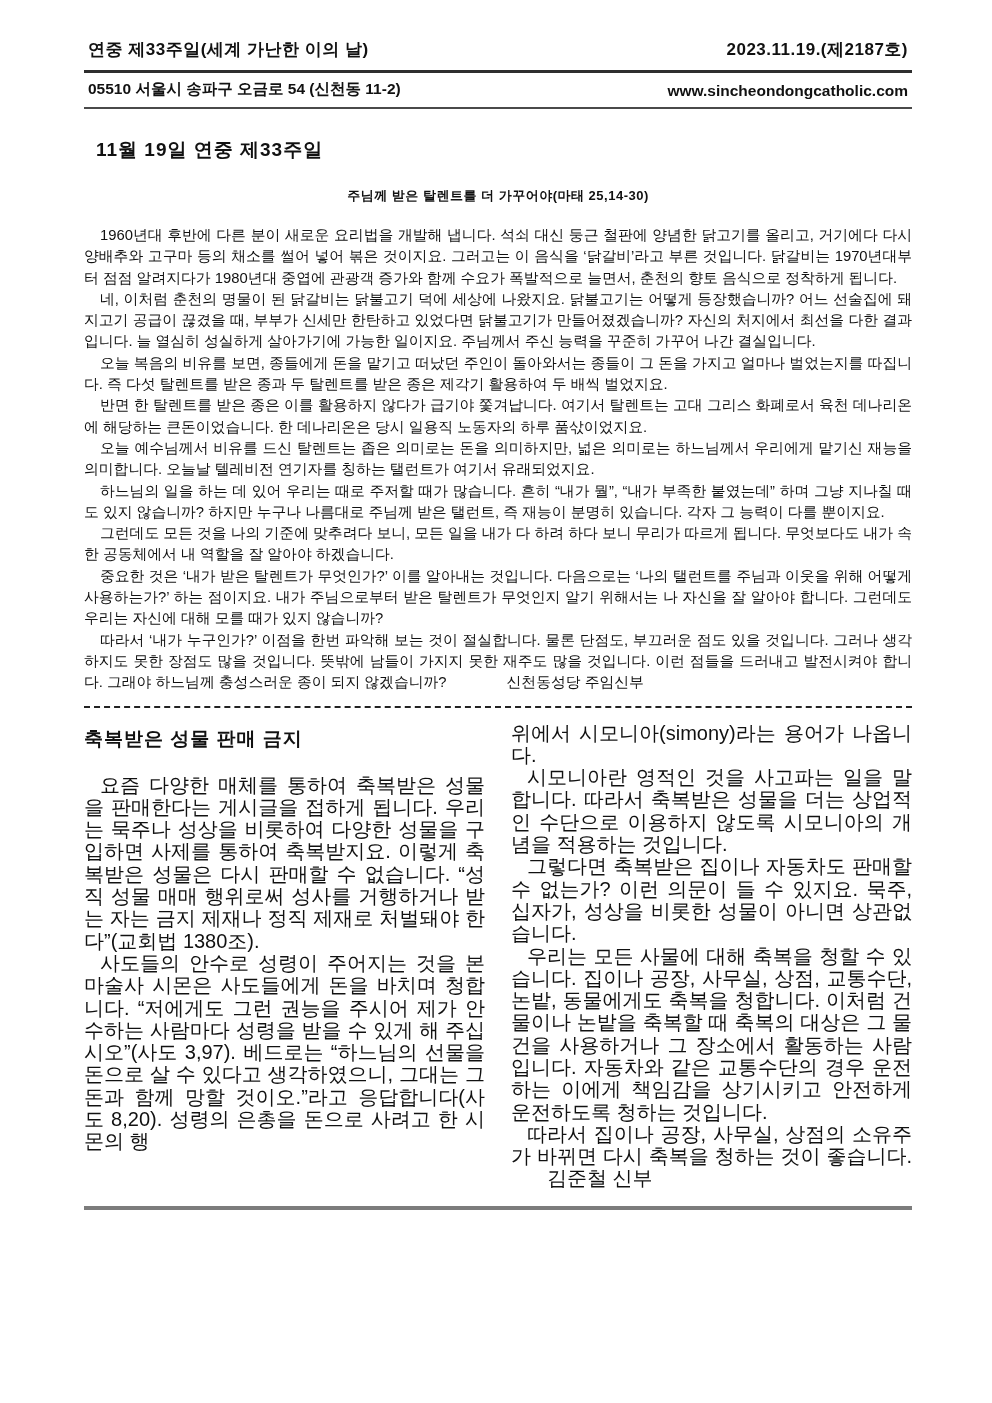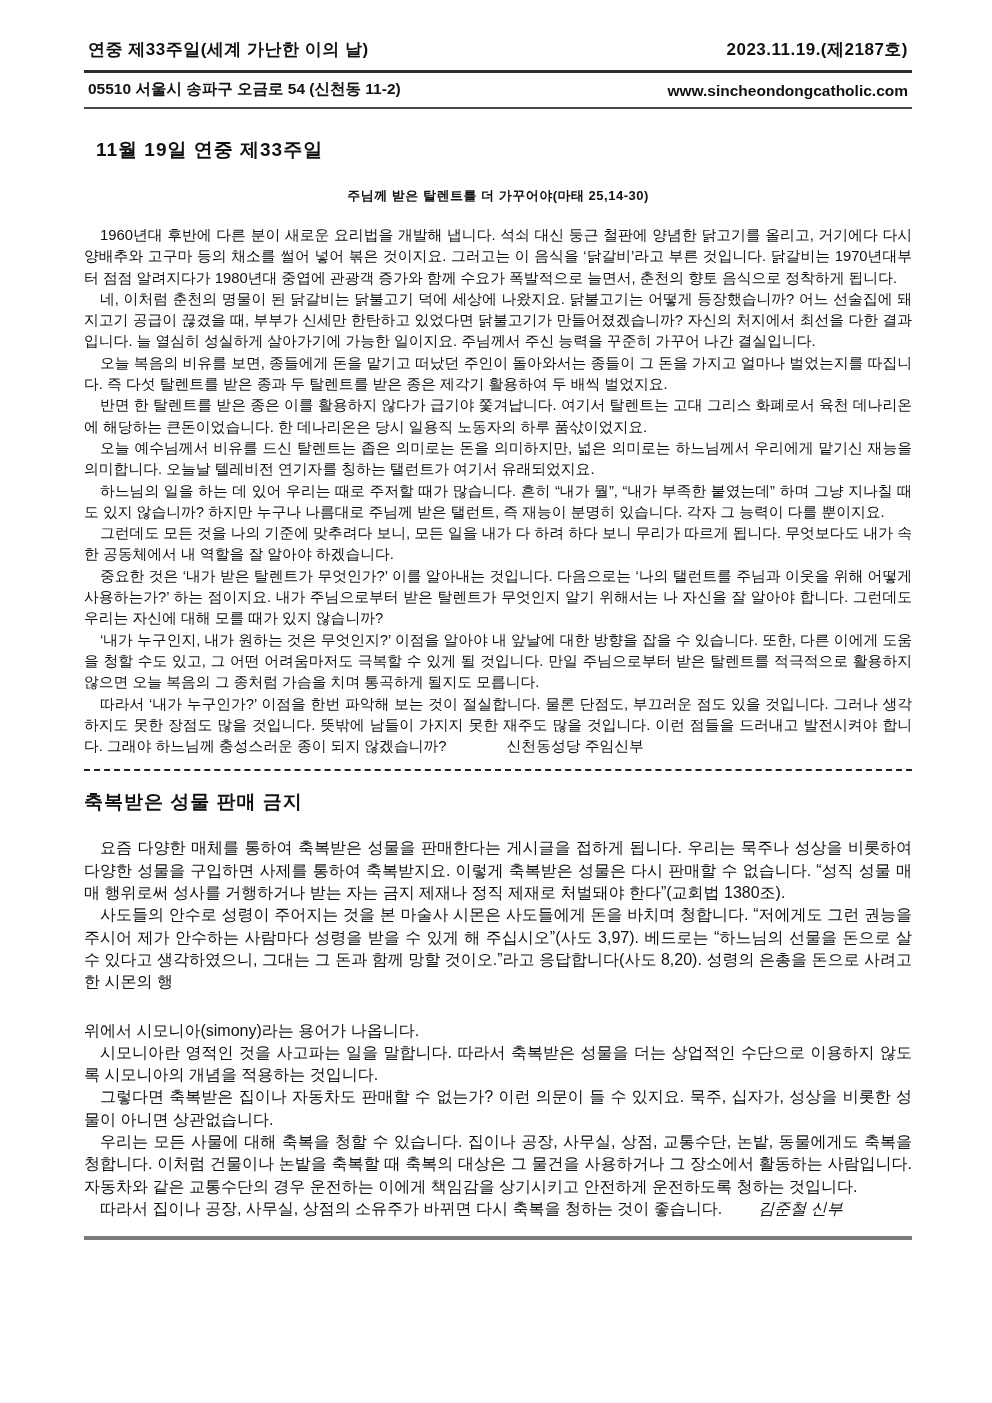--- a/index.html
+++ b/index.html
@@ -52,39 +52,38 @@
     white-space: nowrap;
   }
   
   .section-divider {
     margin-top: 12px;
     border: none;
     border-top: 2px dashed #222;
     height: 0;
   }
   
-  .notice { margin-top: 14px; display: flex; gap: 26px; flex-direction: column; }
+  .notice { margin-top: 14px; display: flex; gap: 26px; }
   .notice-col { flex: 1 1 0; min-width: 0; }
   .notice-title {
     margin: 4px 0 22px 0;
     font-size: 19px; font-weight: bold; letter-spacing: 1px;
   }
   .notice p {
     margin: 0;
-    font-size: 16px; line-height: 22.3px;
+    font-size: 20px; line-height: 22.3px;
     text-align: justify; text-justify: inter-character;
     text-indent: 16px;
     word-break: break-all;
   }
   .notice p.noindent { text-indent: 0; }
   .sig-small {
     display: inline-block;
     padding-left: 20px;
     white-space: nowrap;
-    font-style: italic;
   }
   
   .footer-rule {
     margin-top: 16px;
     height: 4px;
     background: #7c7c7c;
   }
 </style>
 </head>
 <body>
@@ -105,21 +104,20 @@
 
   <div class="article">
     <p>1960년대 후반에 다른 분이 새로운 요리법을 개발해 냅니다. 석쇠 대신 둥근 철판에 양념한 닭고기를 올리고, 거기에다 다시 양배추와 고구마 등의 채소를 썰어 넣어 볶은 것이지요. 그러고는 이 음식을 ‘닭갈비’라고 부른 것입니다. 닭갈비는 1970년대부터 점점 알려지다가 1980년대 중엽에 관광객 증가와 함께 수요가 폭발적으로 늘면서, 춘천의 향토 음식으로 정착하게 됩니다.</p>
     <p>네, 이처럼 춘천의 명물이 된 닭갈비는 닭불고기 덕에 세상에 나왔지요. 닭불고기는 어떻게 등장했습니까? 어느 선술집에 돼지고기 공급이 끊겼을 때, 부부가 신세만 한탄하고 있었다면 닭불고기가 만들어졌겠습니까? 자신의 처지에서 최선을 다한 결과입니다. 늘 열심히 성실하게 살아가기에 가능한 일이지요. 주님께서 주신 능력을 꾸준히 가꾸어 나간 결실입니다.</p>
     <p>오늘 복음의 비유를 보면, 종들에게 돈을 맡기고 떠났던 주인이 돌아와서는 종들이 그 돈을 가지고 얼마나 벌었는지를 따집니다. 즉 다섯 탈렌트를 받은 종과 두 탈렌트를 받은 종은 제각기 활용하여 두 배씩 벌었지요.</p>
     <p>반면 한 탈렌트를 받은 종은 이를 활용하지 않다가 급기야 쫓겨납니다. 여기서 탈렌트는 고대 그리스 화폐로서 육천 데나리온에 해당하는 큰돈이었습니다. 한 데나리온은 당시 일용직 노동자의 하루 품삯이었지요.</p>
     <p>오늘 예수님께서 비유를 드신 탈렌트는 좁은 의미로는 돈을 의미하지만, 넓은 의미로는 하느님께서 우리에게 맡기신 재능을 의미합니다. 오늘날 텔레비전 연기자를 칭하는 탤런트가 여기서 유래되었지요.</p>
     <p>하느님의 일을 하는 데 있어 우리는 때로 주저할 때가 많습니다. 흔히 “내가 뭘”, “내가 부족한 붙였는데” 하며 그냥 지나칠 때도 있지 않습니까? 하지만 누구나 나름대로 주님께 받은 탤런트, 즉 재능이 분명히 있습니다. 각자 그 능력이 다를 뿐이지요.</p>
     <p>그런데도 모든 것을 나의 기준에 맞추려다 보니, 모든 일을 내가 다 하려 하다 보니 무리가 따르게 됩니다. 무엇보다도 내가 속한 공동체에서 내 역할을 잘 알아야 하겠습니다.</p>
     <p>중요한 것은 ‘내가 받은 탈렌트가 무엇인가?’ 이를 알아내는 것입니다. 다음으로는 ‘나의 탤런트를 주님과 이웃을 위해 어떻게 사용하는가?’ 하는 점이지요. 내가 주님으로부터 받은 탈렌트가 무엇인지 알기 위해서는 나 자신을 잘 알아야 합니다. 그런데도 우리는 자신에 대해 모를 때가 있지 않습니까?</p>
-    <p>‘내가 누구인지, 내가 원하는 것은 무엇인지?’ 이점을 알아야 내 앞날에 대한 방향을 잡을 수 있습니다. 또한, 다른 이에게 도움을 청할 수도 있고, 그 어떤 어려움마저도 극복할 수 있게 될 것입니다. 만일 주님으로부터 받은 탈렌트를 적극적으로 활용하지 않으면 오늘 복음의 그 종처럼 가슴을 치며 통곡하게 될지도 모릅니다.</p>
     <p><span>따라서 ‘내가 누구인가?’ 이점을 한번 파악해 보는 것이 절실합니다. 물론 단점도, 부끄러운 점도 있을 것입니다. 그러나 생각하지도 못한 장점도 많을 것입니다. 뜻밖에 남들이 가지지 못한 재주도 많을 것입니다. 이런 점들을 드러내고 발전시켜야 합니다. 그래야 하느님께 충성스러운 종이 되지 않겠습니까?</span><span class="sig">신천동성당 주임신부</span></p>
   </div>
 
   <hr class="section-divider">
 
   <div class="notice">
     <div class="notice-col">
       <div class="notice-title">축복받은 성물 판매 금지</div>
       <p>요즘 다양한 매체를 통하여 축복받은 성물을 판매한다는 게시글을 접하게 됩니다. 우리는 묵주나 성상을 비롯하여 다양한 성물을 구입하면 사제를 통하여 축복받지요. 이렇게 축복받은 성물은 다시 판매할 수 없습니다. “성직 성물 매매 행위로써 성사를 거행하거나 받는 자는 금지 제재나 정직 제재로 처벌돼야 한다”(교회법 1380조).</p>
       <p>사도들의 안수로 성령이 주어지는 것을 본 마술사 시몬은 사도들에게 돈을 바치며 청합니다. “저에게도 그런 권능을 주시어 제가 안수하는 사람마다 성령을 받을 수 있게 해 주십시오”(사도 3,97). 베드로는 “하느님의 선물을 돈으로 살 수 있다고 생각하였으니, 그대는 그 돈과 함께 망할 것이오.”라고 응답합니다(사도 8,20). 성령의 은총을 돈으로 사려고 한 시몬의 행</p>

